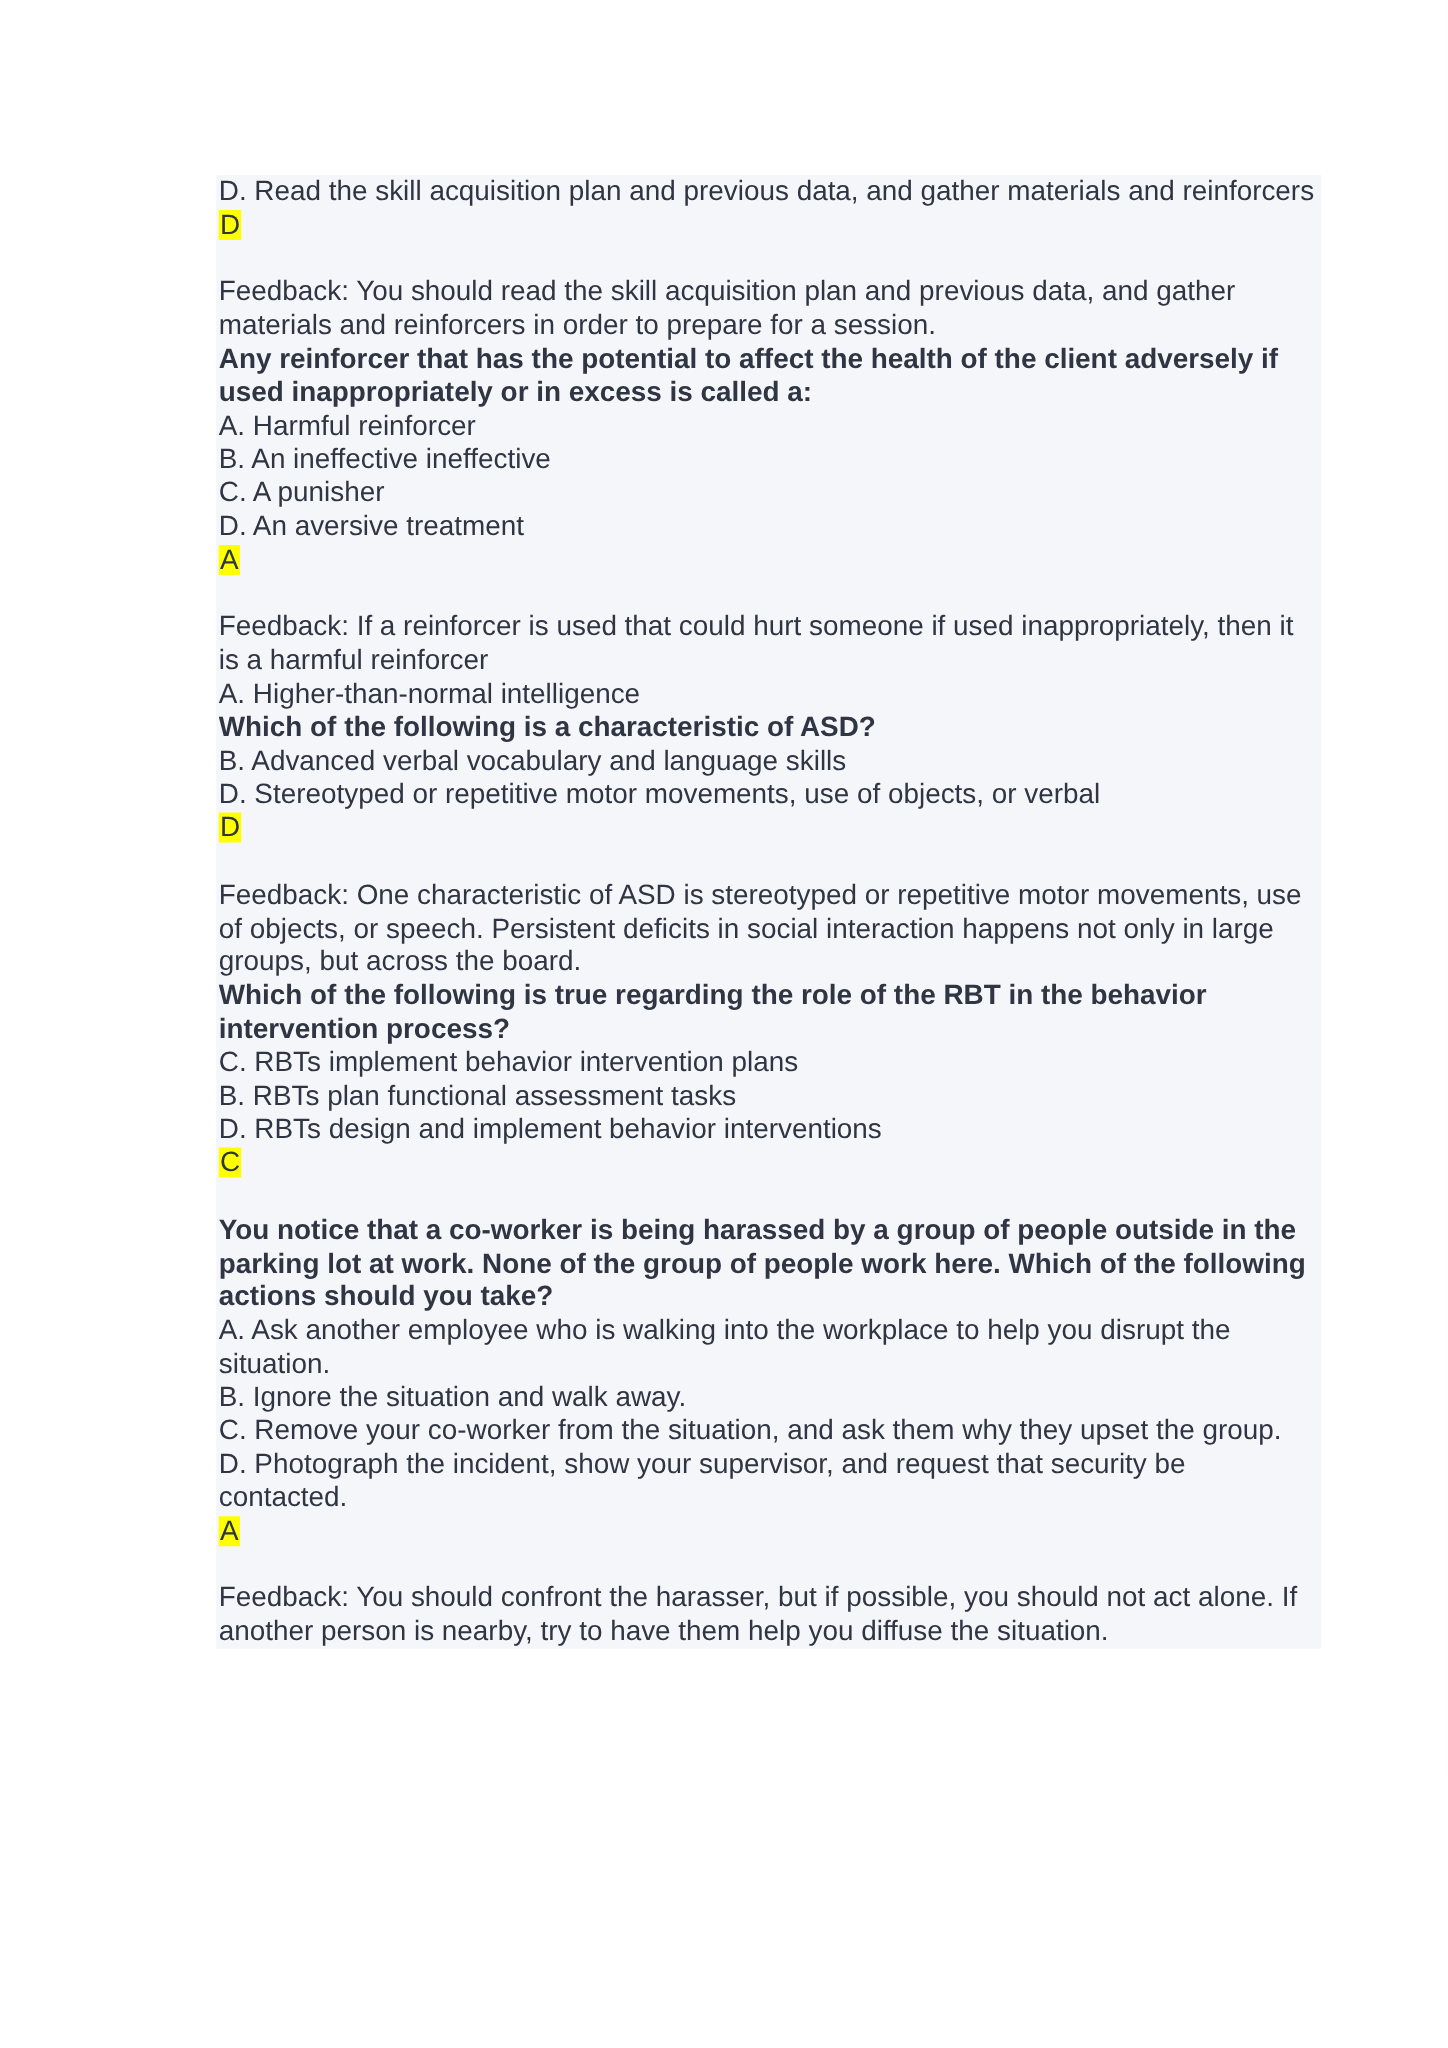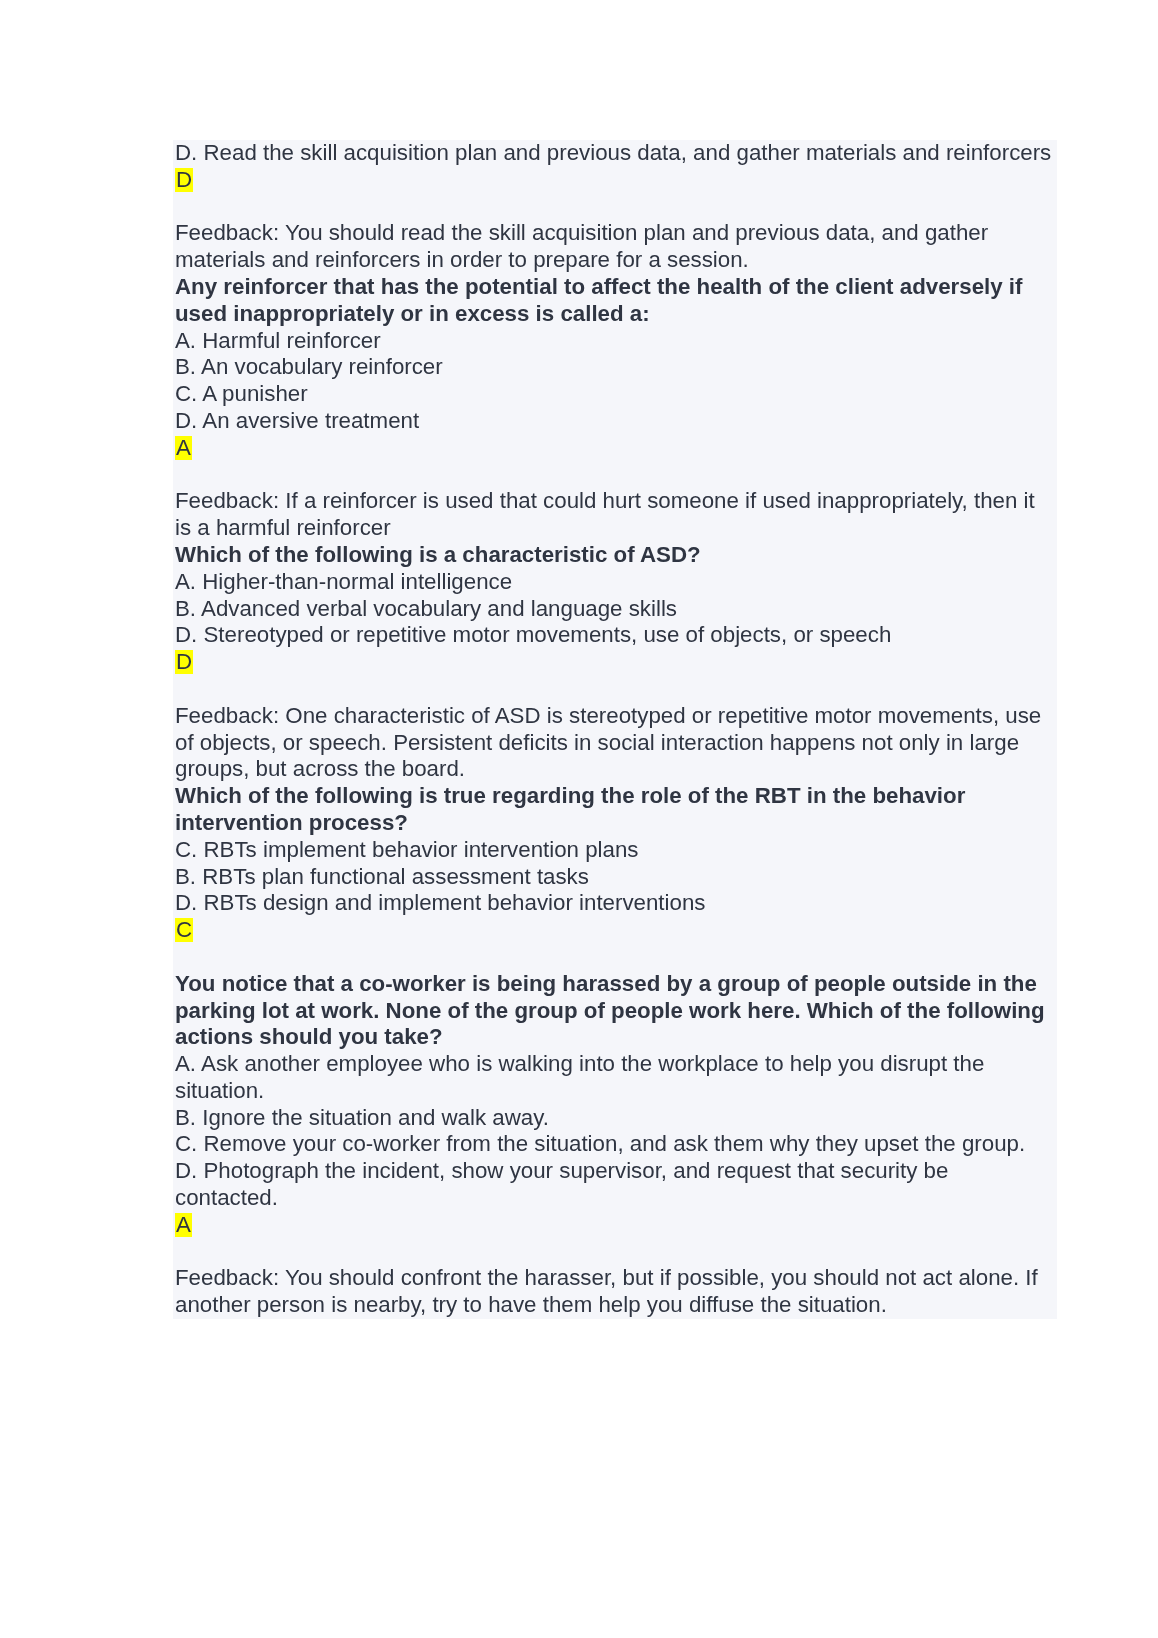--- a/index.html
+++ b/index.html
@@ -30,33 +30,33 @@
   <div>
     <span class="line">D. Read the skill acquisition plan and previous data, and gather materials and reinforcers</span>
     <span class="line"><span class="ans">D</span></span>
     <span class="line blank"></span>
     <span class="line">Feedback: You should read the skill acquisition plan and previous data, and gather materials and reinforcers in order to prepare for a session.</span>
   </div>
 
   <div>
     <span class="line q">Any reinforcer that has the potential to affect the health of the client adversely if used inappropriately or in excess is called a:</span>
     <span class="line">A. Harmful reinforcer</span>
-    <span class="line">B. An vocabulary reinforcer</span>
+    <span class="line">B. An ineffective ineffective</span>
     <span class="line">C. A punisher</span>
     <span class="line">D. An aversive treatment</span>
     <span class="line"><span class="ans">A</span></span>
     <span class="line blank"></span>
     <span class="line">Feedback: If a reinforcer is used that could hurt someone if used inappropriately, then it is a harmful reinforcer</span>
   </div>
 
   <div>
+    <span class="line">A. Higher-than-normal intelligence</span>
     <span class="line q">Which of the following is a characteristic of ASD?</span>
-    <span class="line">A. Higher-than-normal intelligence</span>
     <span class="line">B. Advanced verbal vocabulary and language skills</span>
-    <span class="line">D. Stereotyped or repetitive motor movements, use of objects, or speech</span>
+    <span class="line">D. Stereotyped or repetitive motor movements, use of objects, or verbal</span>
     <span class="line"><span class="ans">D</span></span>
     <span class="line blank"></span>
     <span class="line">Feedback: One characteristic of ASD is stereotyped or repetitive motor movements, use of objects, or speech. Persistent deficits in social interaction happens not only in large groups, but across the board.</span>
   </div>
 
   <div>
     <span class="line q">Which of the following is true regarding the role of the RBT in the behavior intervention process?</span>
     <span class="line">C. RBTs implement behavior intervention plans</span>
     <span class="line">B. RBTs plan functional assessment tasks</span>
     <span class="line">D. RBTs design and implement behavior interventions</span>

